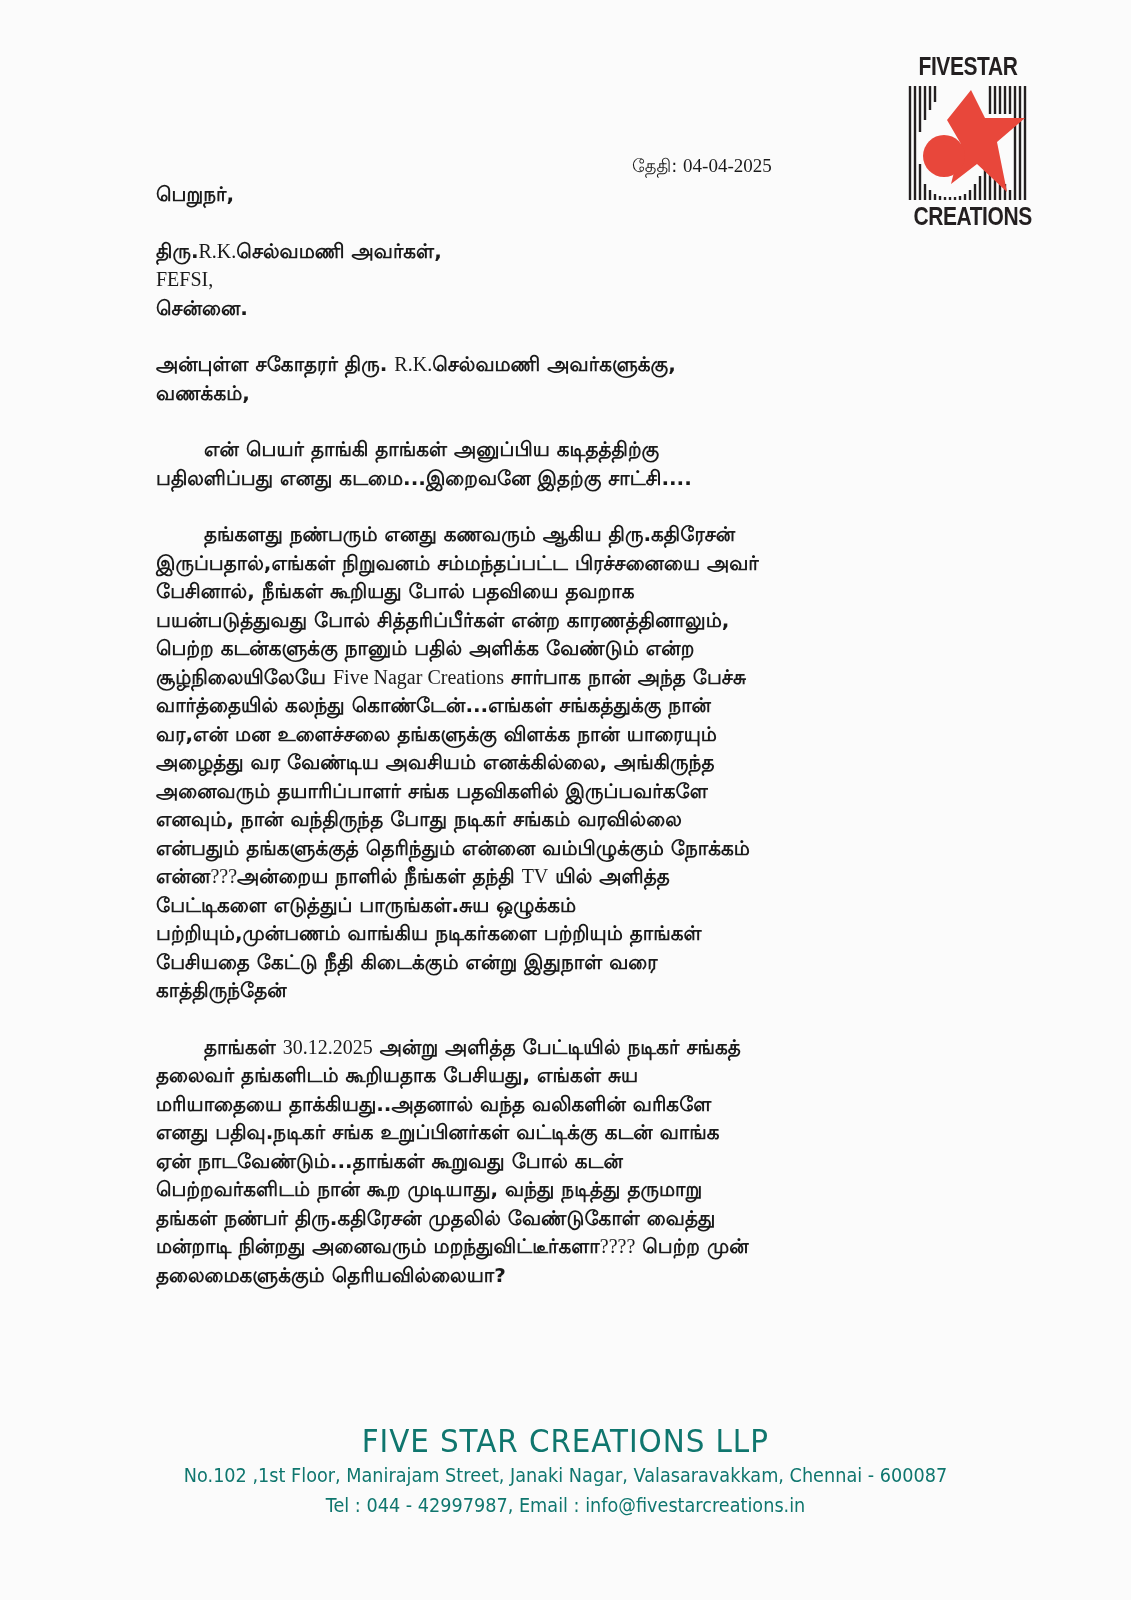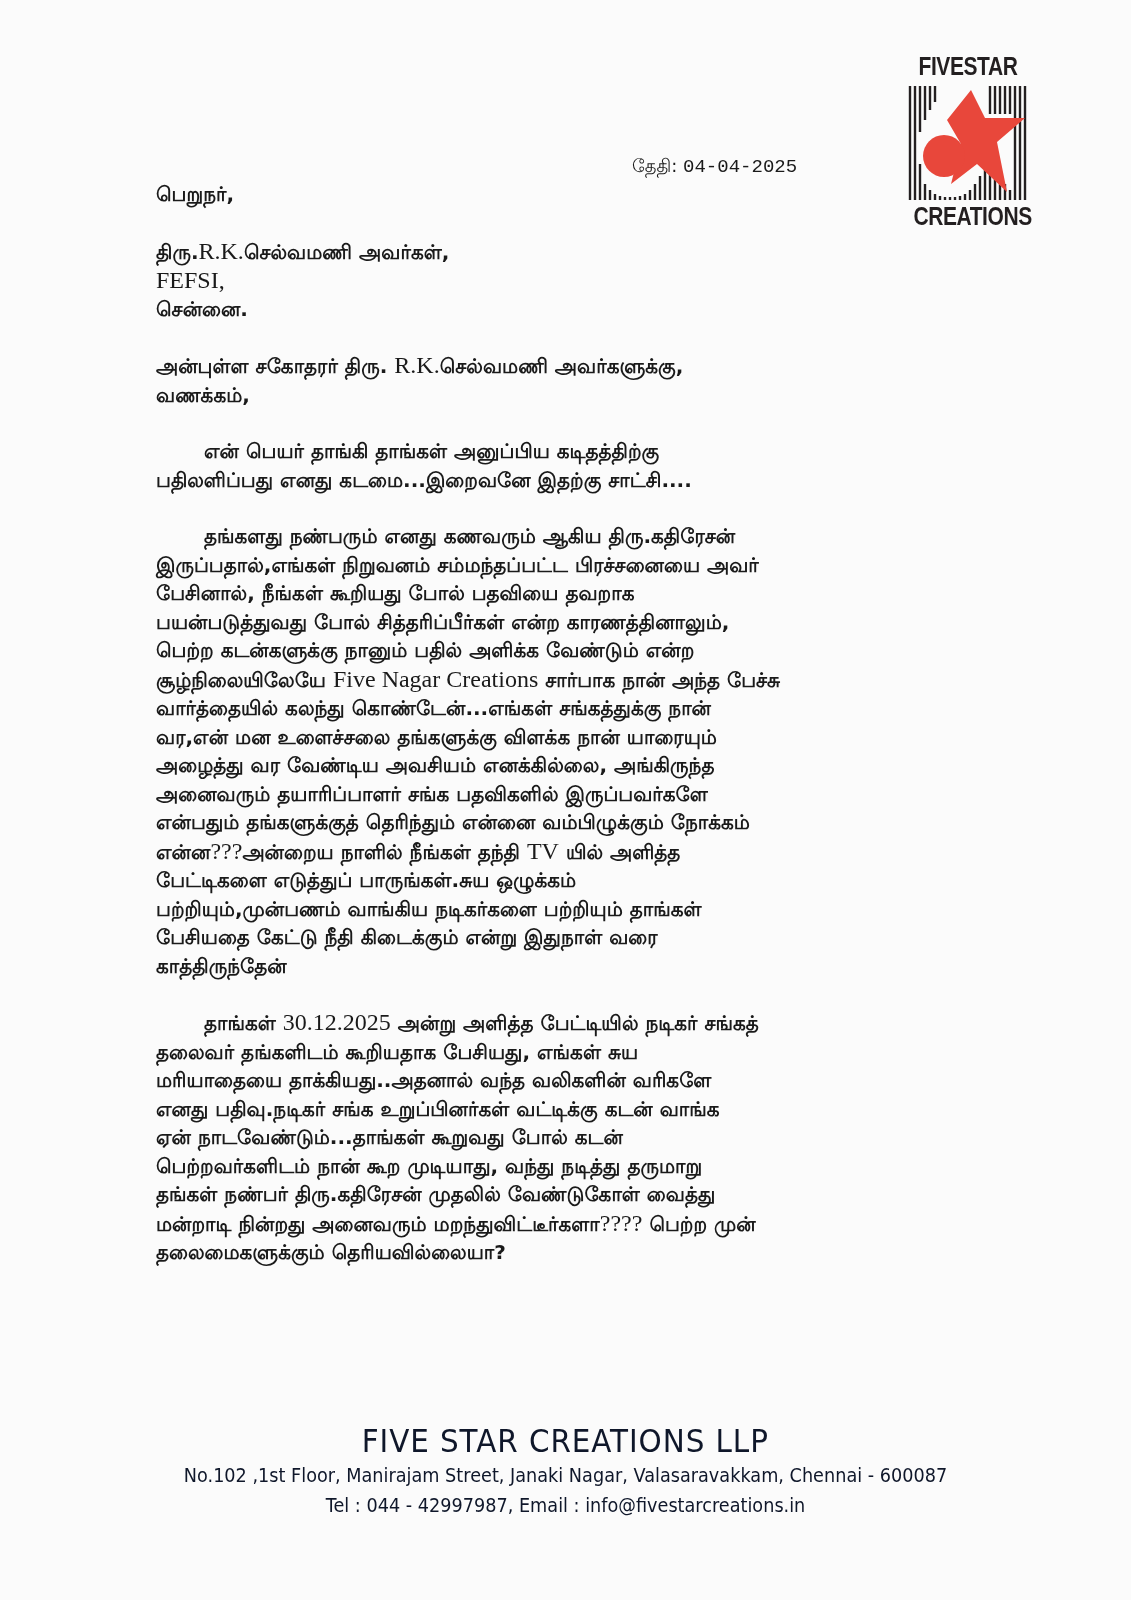--- a/index.html
+++ b/index.html
@@ -13,29 +13,29 @@
     position: absolute; left: 0; width: 130px; text-align: center;
     font-family: "Liberation Sans", sans-serif; font-weight: bold;
     font-size: 25px; letter-spacing: -0.5px; color: #231f20;
     transform: scaleX(0.84); transform-origin: center;
   }
   .logo-top { top: 0; }
   .logo-bottom { top: 150px; }
   .logo-mark { position: absolute; left: 4px; top: 32px; width: 120px; height: 118px; }
 
   .date { position: absolute; left: 632px; top: 155px; font-size: 18px; }
-  .date .num { font-family: Liberation Mono, monospace; font-size: 19px; }
+  .date .num { font-family: Liberation Serif, serif; font-size: 19px; }
 
   .letter { position: absolute; left: 156px; top: 180px; width: 820px; }
   .line { font-size: 20px; font-weight: bold; line-height: 28.5px; white-space: nowrap; }
-  .latin { font-family: "Liberation Serif", serif; font-weight: normal; font-size: 24px; }
+  .latin { font-family: "Liberation Serif", serif; font-weight: normal; font-size: 20px; }
   .gap { height: 28px; }
   .indent { padding-left: 48px; }
 
-  .footer { position: absolute; left: 0; top: 1422px; width: 1131px; text-align: center; color: #0f172a; }
+  .footer { position: absolute; left: 0; top: 1422px; width: 1131px; text-align: center; color: #0f766e; }
   .footer-name {
     font-family: "DejaVu Sans", sans-serif; font-size: 32px; letter-spacing: 1px;
     transform: scaleX(0.92); display: inline-block;
   }
   .footer-addr, .footer-contact {
     font-family: "DejaVu Sans", sans-serif; font-size: 19px; line-height: 30px;
     transform: scaleX(0.93); display: block;
   }
 </style>
 </head>
@@ -111,20 +111,21 @@
     <div class="line indent">தங்களது நண்பரும் எனது கணவரும் ஆகிய திரு.கதிரேசன்</div>
     <div class="line">இருப்பதால்,எங்கள் நிறுவனம் சம்மந்தப்பட்ட பிரச்சனையை அவர்</div>
     <div class="line">பேசினால், நீங்கள் கூறியது போல் பதவியை தவறாக</div>
     <div class="line">பயன்படுத்துவது போல் சித்தரிப்பீர்கள் என்ற காரணத்தினாலும்,</div>
     <div class="line">பெற்ற கடன்களுக்கு நானும் பதில் அளிக்க வேண்டும் என்ற</div>
     <div class="line"><span>சூழ்நிலையிலேயே </span><span class="latin">Five Nagar Creations</span><span> சார்பாக நான் அந்த பேச்சு</span></div>
     <div class="line">வார்த்தையில் கலந்து கொண்டேன்...எங்கள் சங்கத்துக்கு நான்</div>
     <div class="line">வர,என் மன உளைச்சலை தங்களுக்கு விளக்க நான் யாரையும்</div>
     <div class="line">அழைத்து வர வேண்டிய அவசியம் எனக்கில்லை, அங்கிருந்த</div>
     <div class="line">அனைவரும் தயாரிப்பாளர் சங்க பதவிகளில் இருப்பவர்களே</div>
+    <div class="line">எனவும், நான் வந்திருந்த போது நடிகர் சங்கம் வரவில்லை</div>
     <div class="line">என்பதும் தங்களுக்குத் தெரிந்தும் என்னை வம்பிழுக்கும்  நோக்கம்</div>
     <div class="line"><span>என்ன</span><span class="latin">???</span><span>அன்றைய நாளில் நீங்கள் தந்தி </span><span class="latin">TV</span><span> யில் அளித்த</span></div>
     <div class="line">பேட்டிகளை எடுத்துப் பாருங்கள்.சுய ஒழுக்கம்</div>
     <div class="line">பற்றியும்,முன்பணம் வாங்கிய நடிகர்களை பற்றியும் தாங்கள்</div>
     <div class="line">பேசியதை கேட்டு நீதி கிடைக்கும் என்று இதுநாள் வரை</div>
     <div class="line">காத்திருந்தேன்</div>
   </div>
   <div class="gap"></div>
 
   <div>

